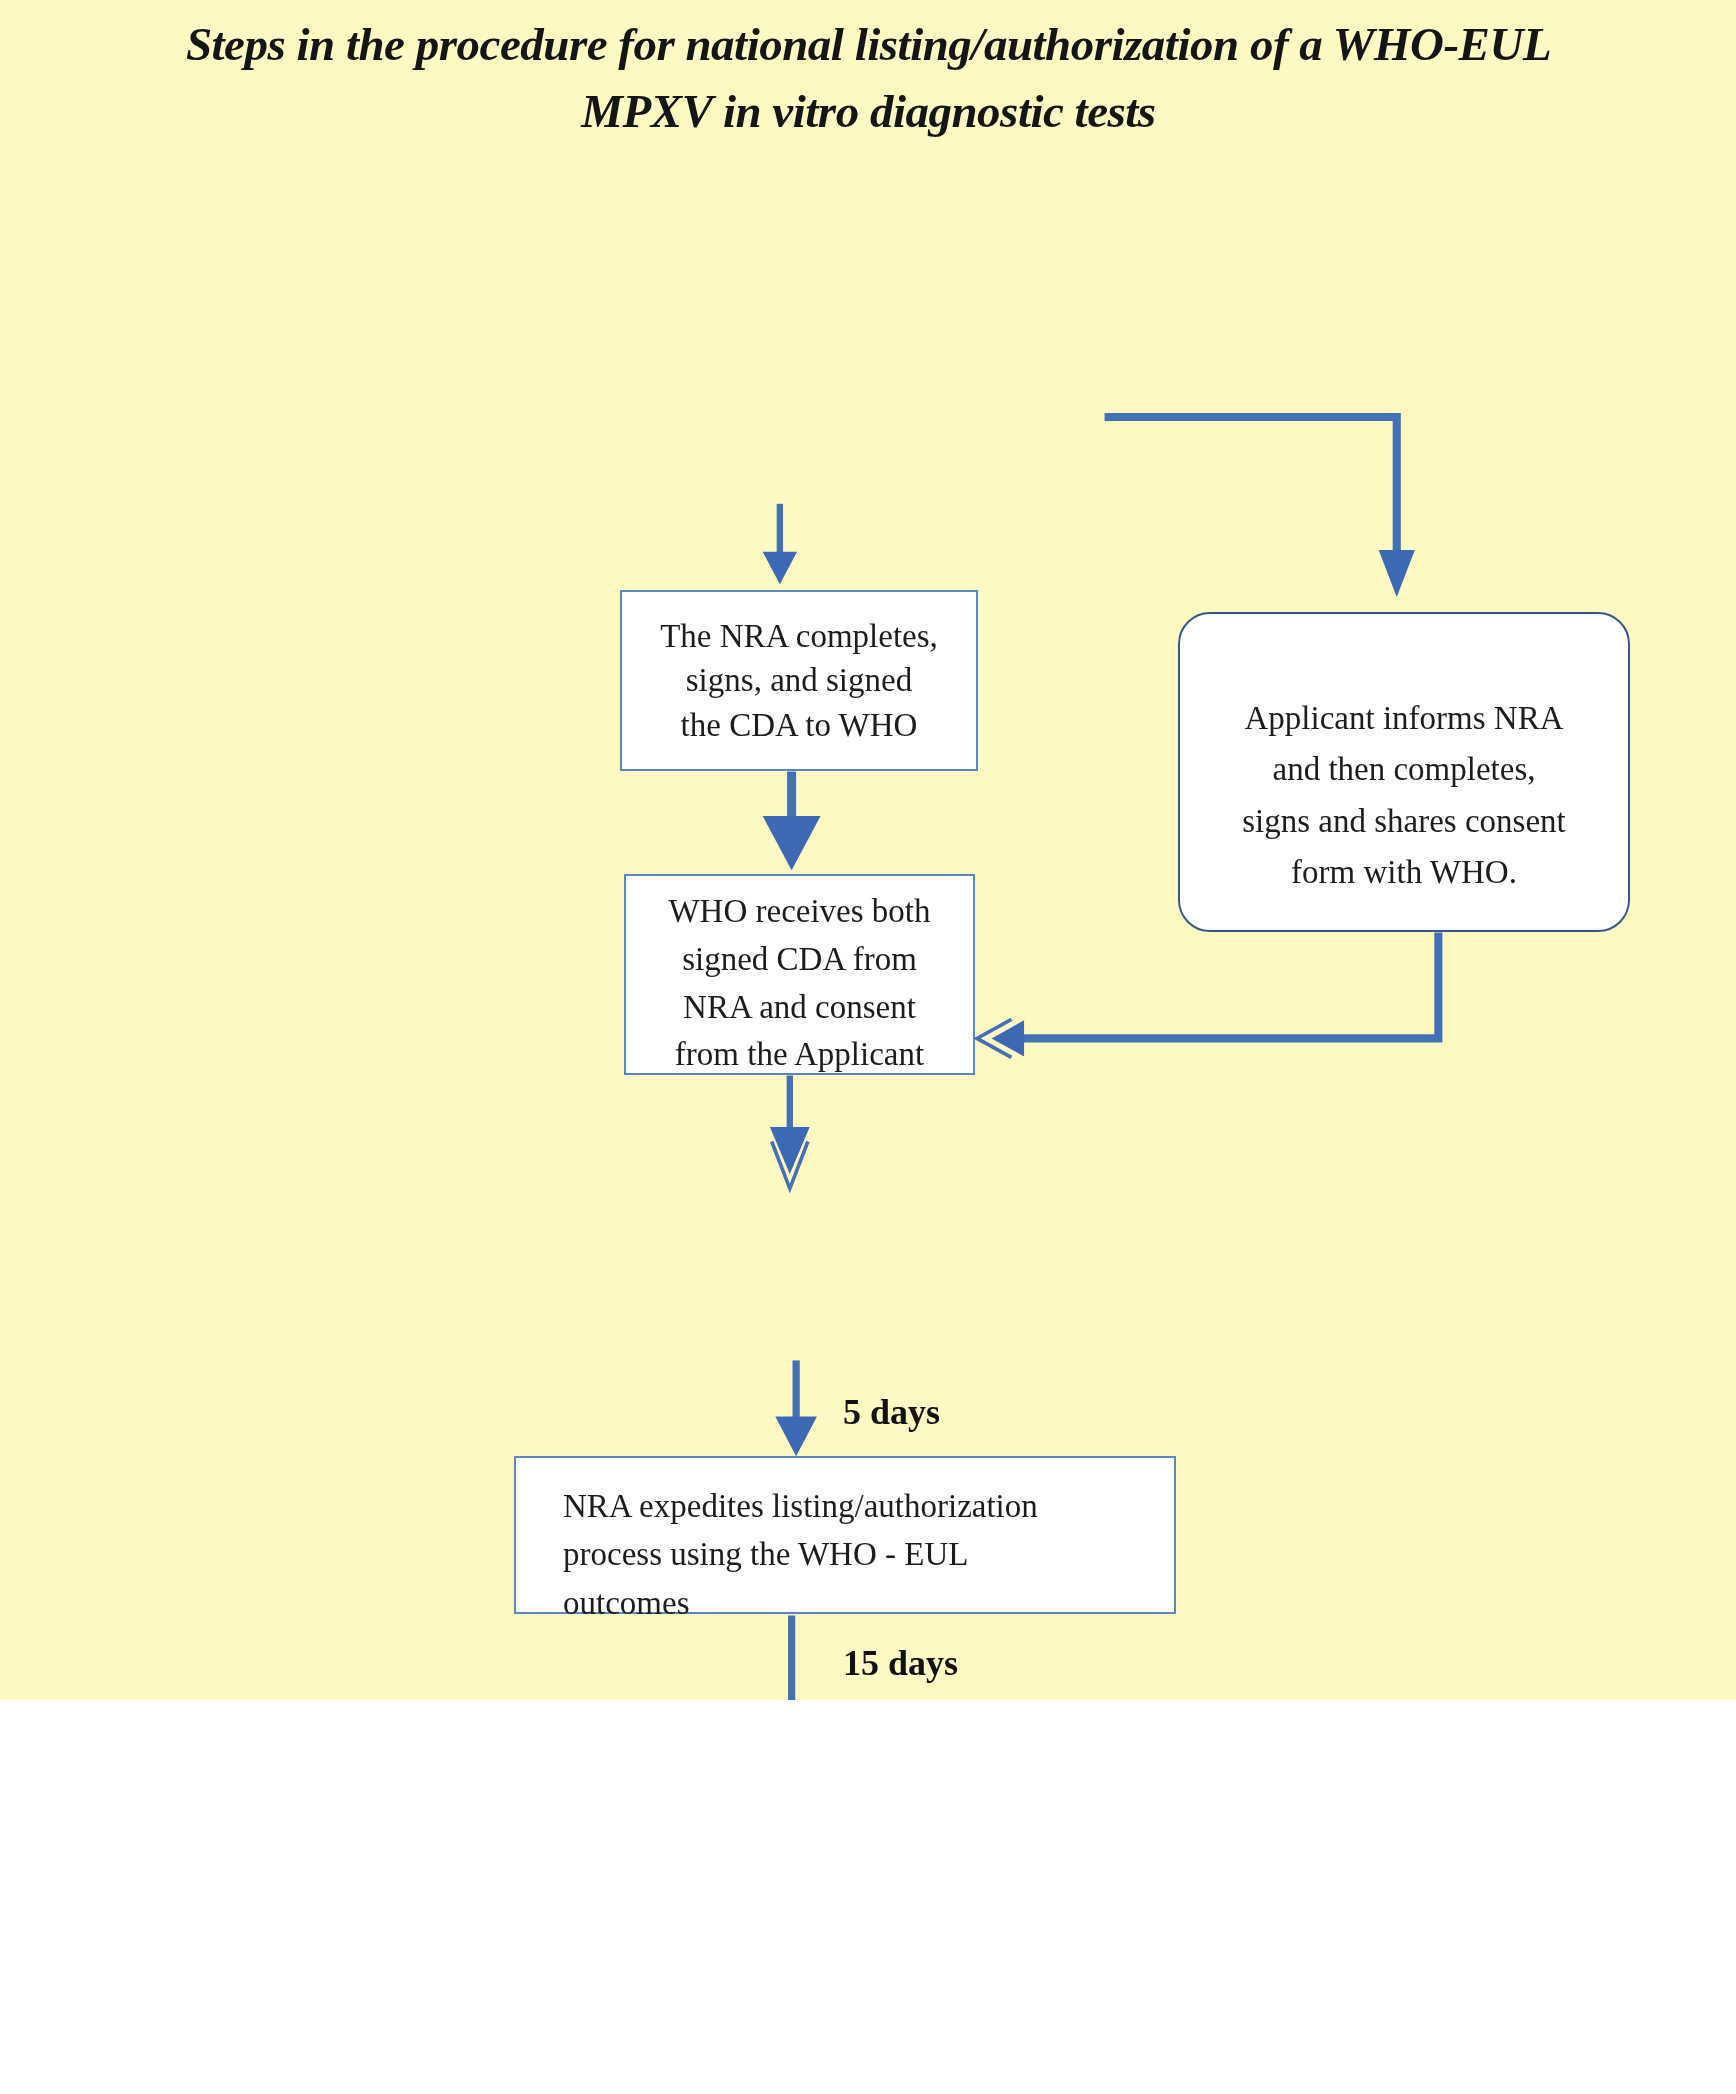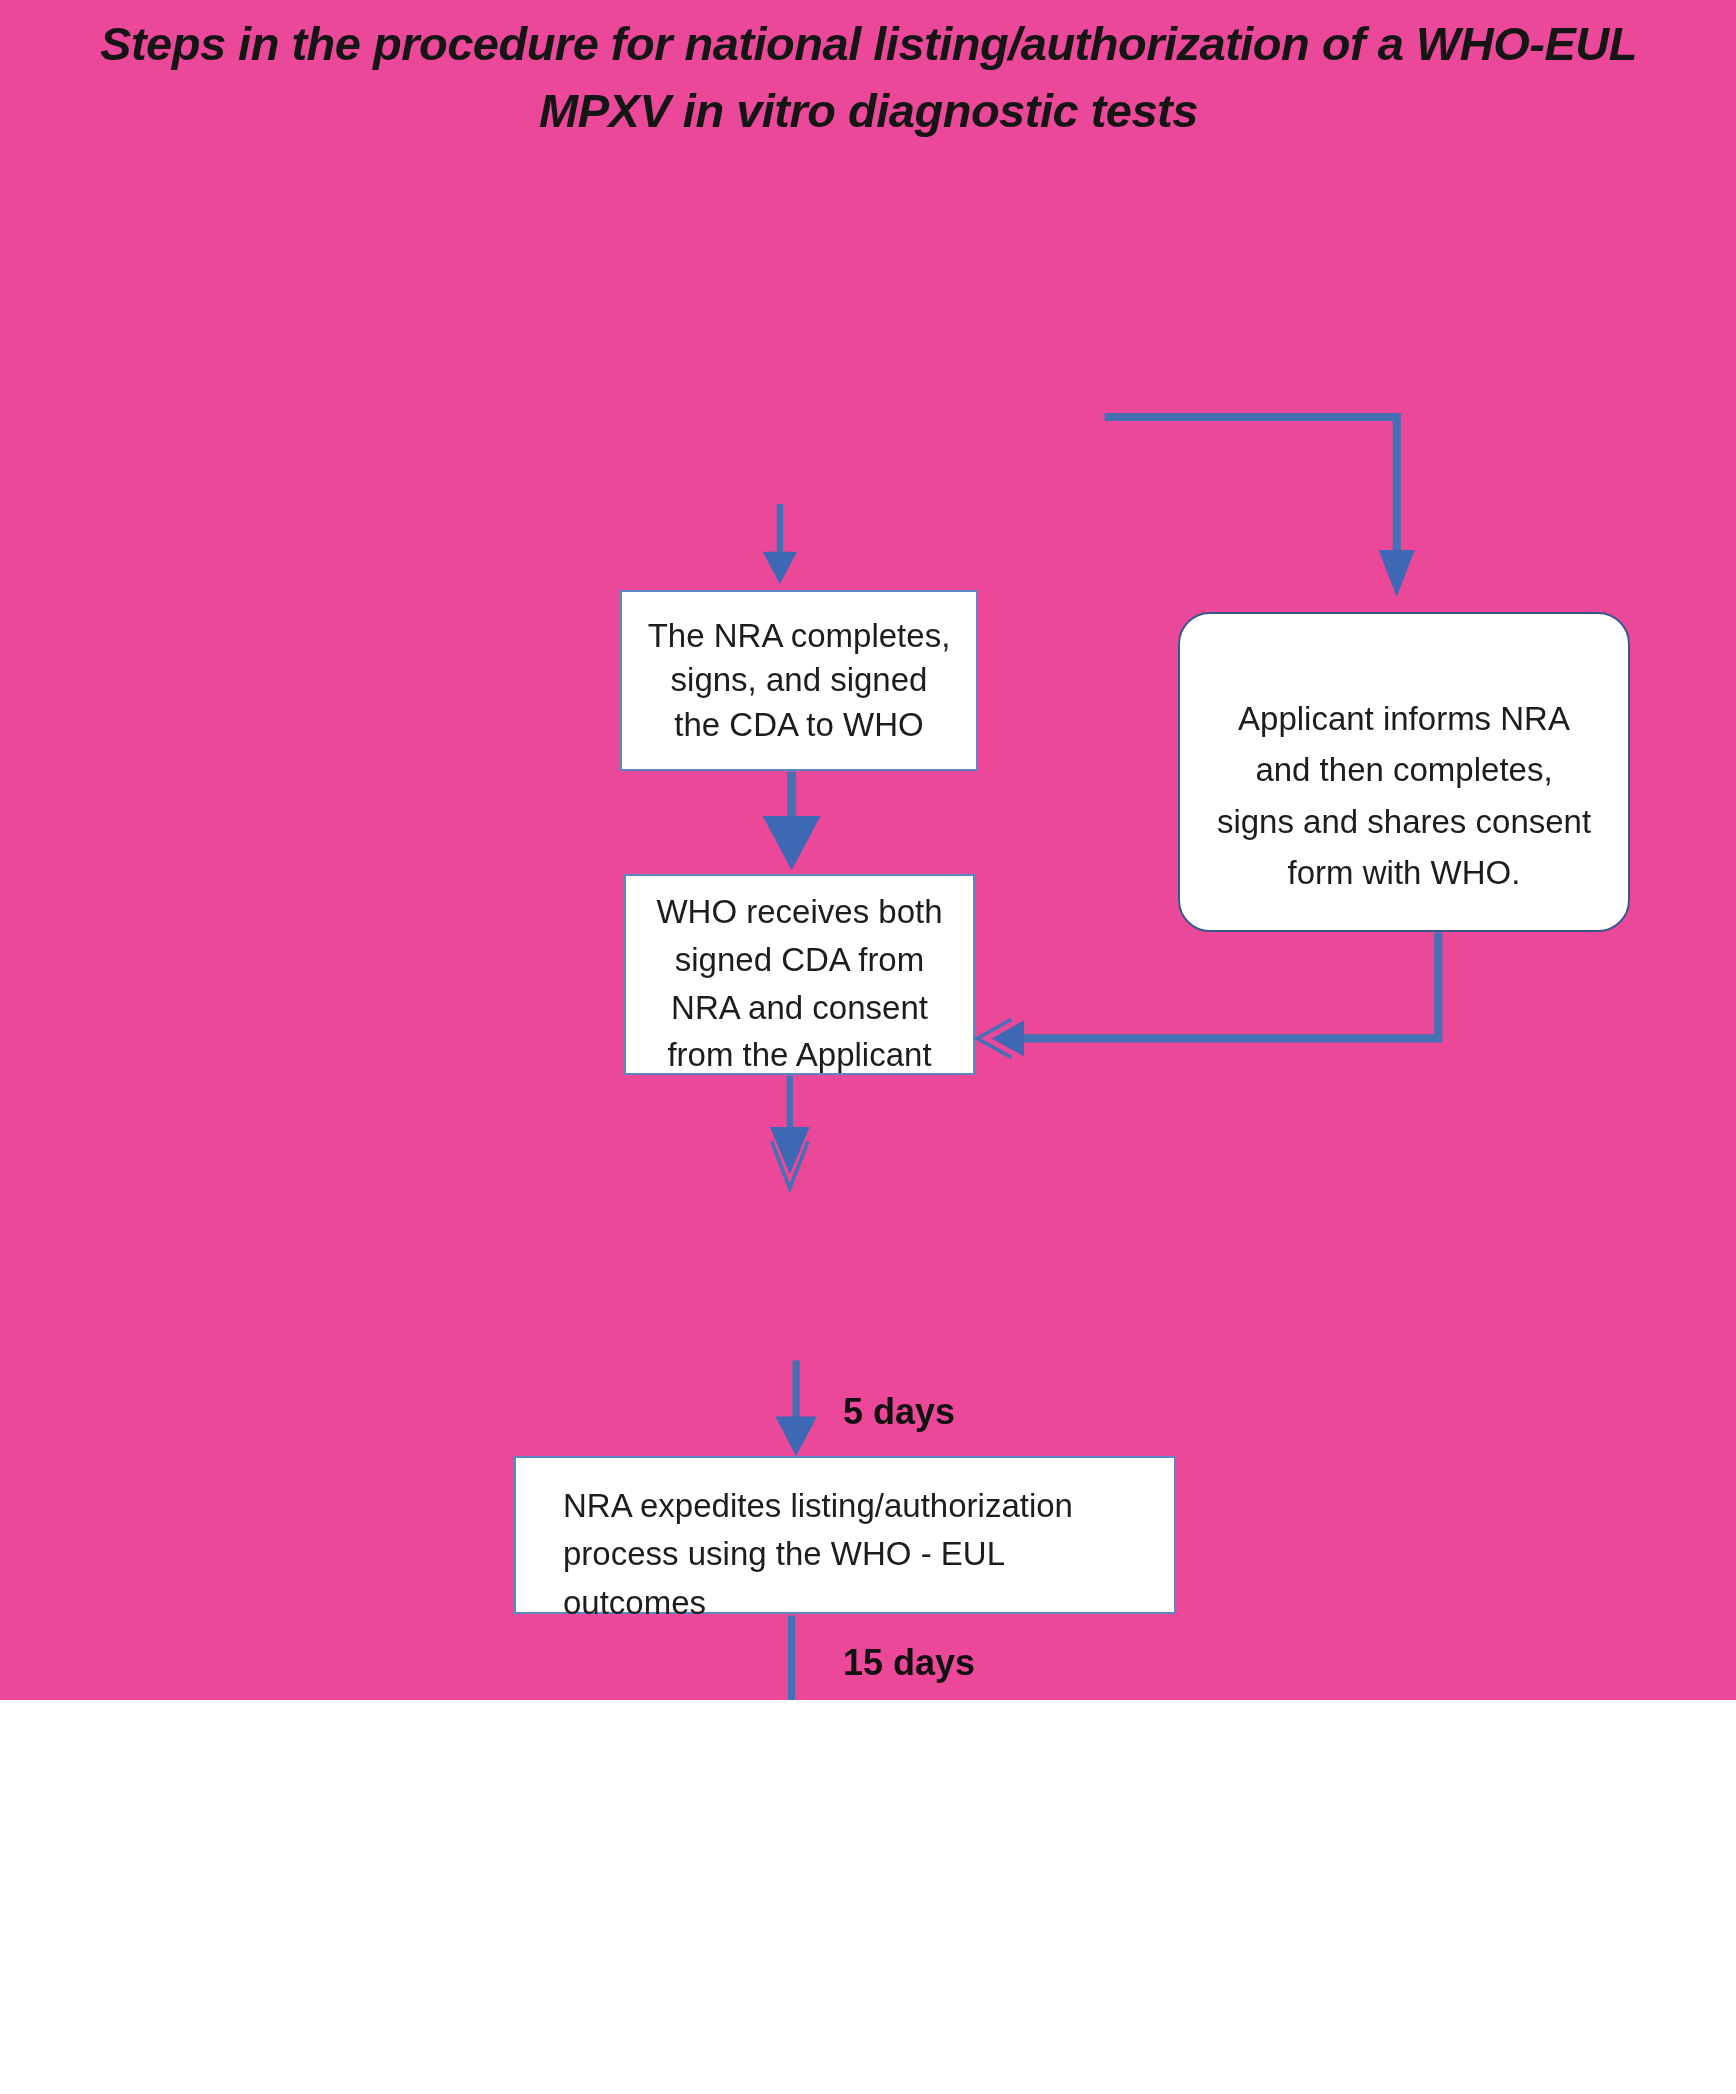--- a/index.html
+++ b/index.html
@@ -1,22 +1,22 @@
 <!DOCTYPE html>
 <html style="font-size:14.5px"><head>
 <meta charset="utf-8">
 <style>
   html, body { margin: 0; padding: 0; background: #ffffff; }
   .canvas {
     position: relative;
     width: 1737px;
     height: 1700px;
-    background: #ec4899;
+    background: #fef9c3;
     overflow: hidden;
-    font-family: Liberation Sans, sans-serif;
+    font-family: Liberation Serif, serif;
   }
   .page-title {
     position: absolute;
     left: 0; right: 0; top: 11px;
     margin: 0;
     text-align: center;
     font-size: 47px;
     font-weight: bold;
     font-style: italic;
     letter-spacing: -0.5px;

